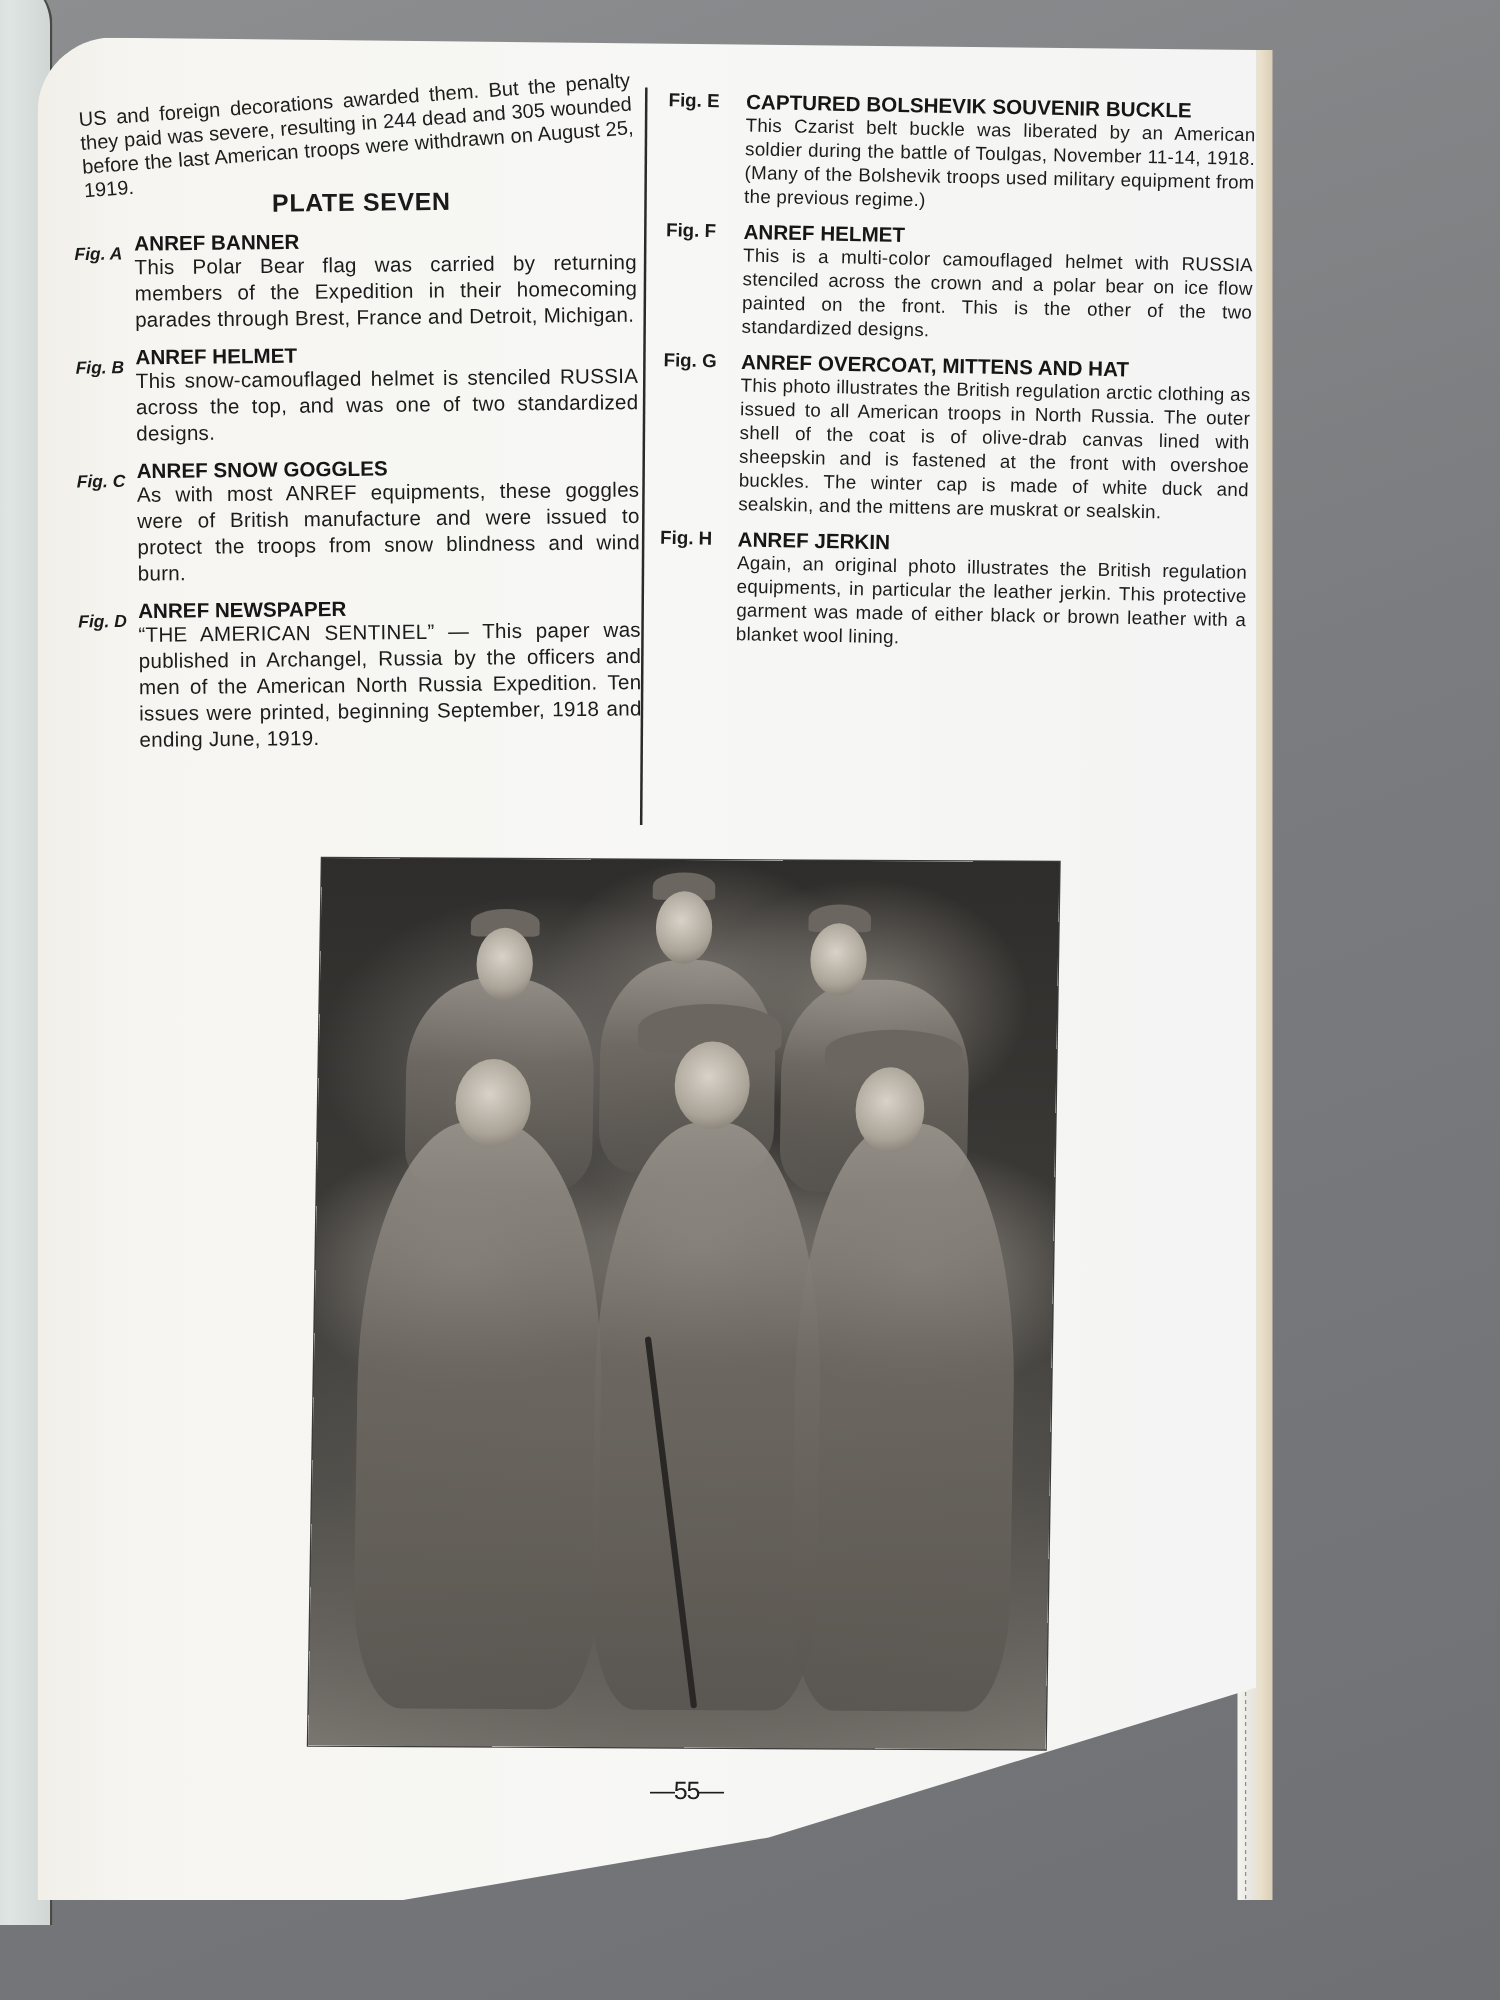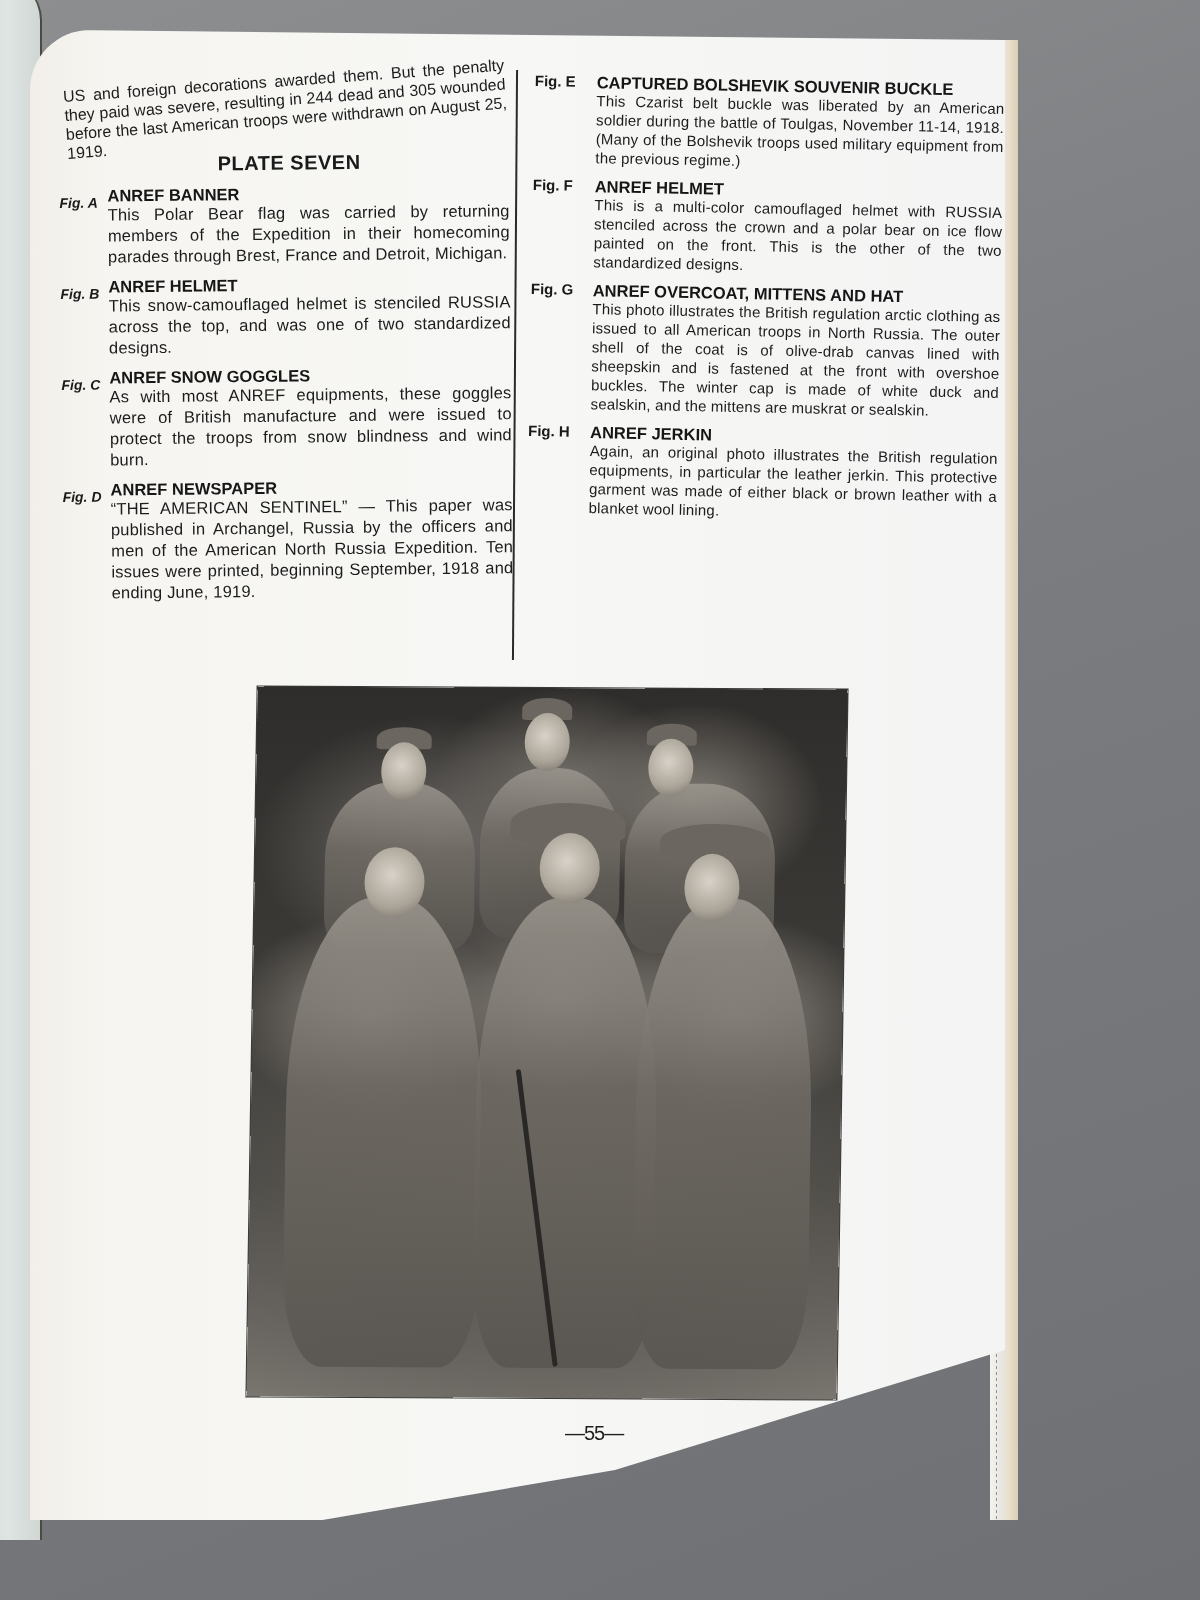--- a/index.html
+++ b/index.html
@@ -99,21 +99,20 @@
     position: absolute; border-radius: 50% 50% 10% 10%;
     background: #6b665f;
   }
   .cane {
     position: absolute; left: 285px; top: 380px; width: 5px; height: 300px;
     background: #2a2826; transform: rotate(-8deg); border-radius: 3px;
   }
   .page-number {
     position: absolute; left: 520px; top: 1422px; font-size: 20px; color: #1d1d1d;
     letter-spacing: -1px;
-    margin-left: 45px;
   }
 </style>
 </head>
 <body>
 
 <div class="left-page"></div>
 <div class="page-stack"></div>
 
 <div class="page"></div>
 

